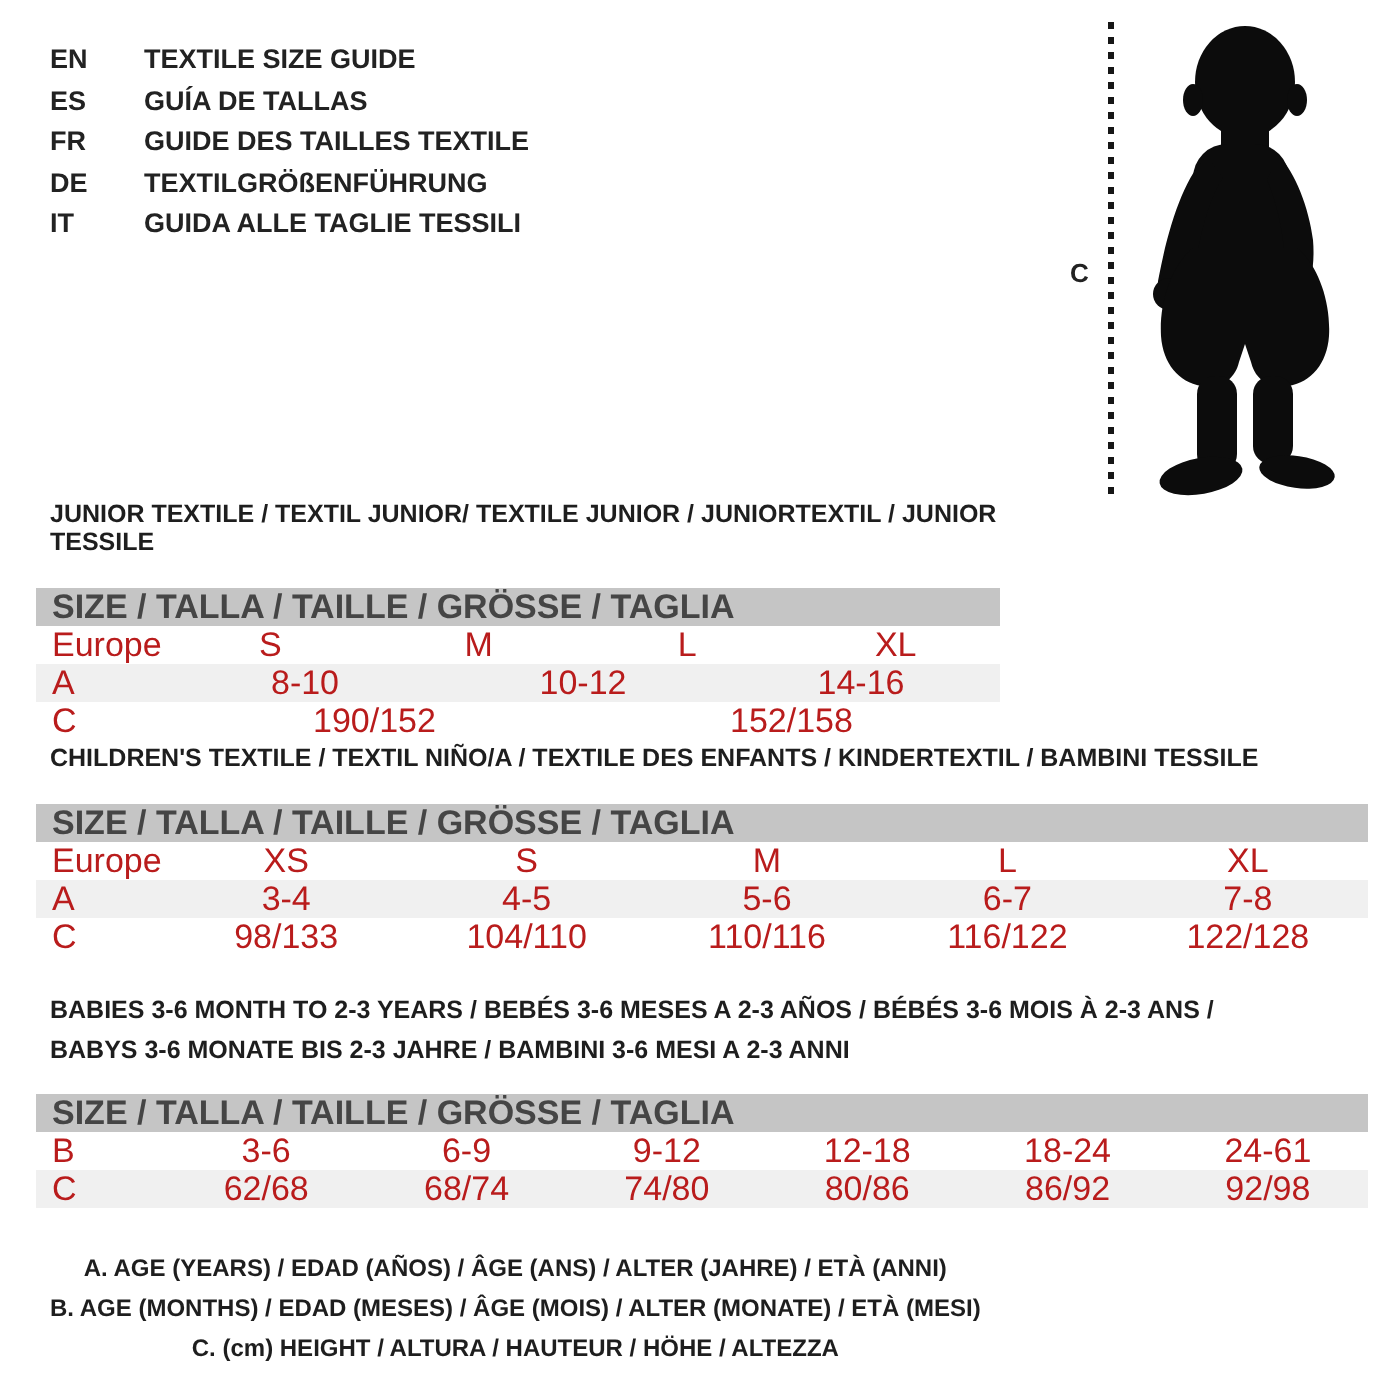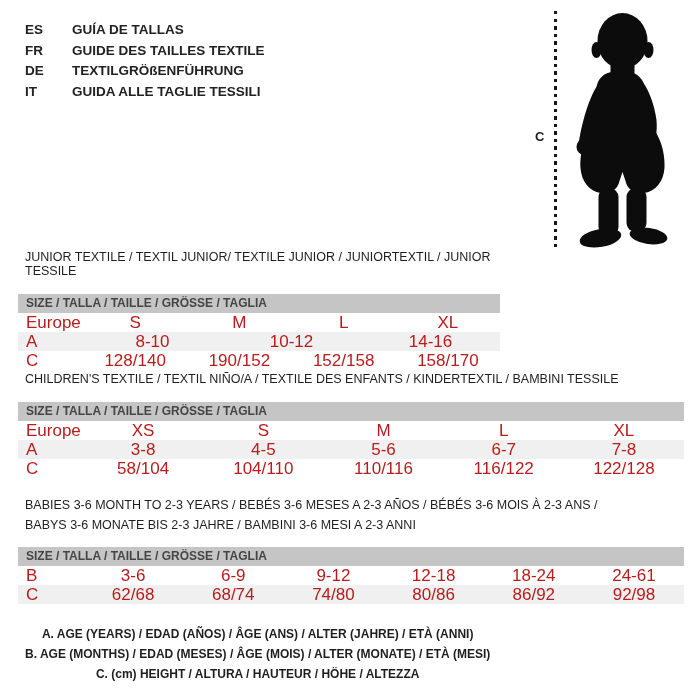--- a/index.html
+++ b/index.html
@@ -25,42 +25,46 @@
     background:repeating-linear-gradient(to bottom, #161616 0 3.5px, transparent 3.5px 7.5px);
   }
   .silhouette { position:absolute; left:37px; top:2px; width:120px; height:242px; }
 
   
   .size-section { position:absolute; left:18px; }
   .s1 { top:250px; width:482px; }
   .s2 { top:372px; width:666px; }
   .s3 { top:495px; width:666px; }
   .sec-title {
-    font-size:12.5px; font-weight:normal; line-height:14px;
+    font-size:12.5px; font-weight:bold; line-height:14px;
     padding-left:7px; margin-bottom:16px; color:#1e1e1e;
   }
   .sec-title.two-line { line-height:20px; margin-bottom:12px; }
   .s3 .size-bar { margin-top:6px; }
   .size-bar {
     height:19px; line-height:19px; background:#c5c5c5;
-    color:#454545; font-size:12px; font-weight:bold; padding-left:8px;
+    color:#454545; font-size:17px; font-weight:bold; padding-left:8px;
   }
   .trow { display:flex; height:19px; line-height:19px; font-size:17px; color:#b91c1c; }
   .trow.shaded { background:#f0f0f0; }
   .trow .lbl { width:65px; padding-left:8px; }
   .trow .cell { flex:1; text-align:center; }
 
   
   .notes { position:absolute; left:25px; top:624px; }
   .note-line { font-size:12px; font-weight:bold; line-height:20px; color:#1e1e1e;text-align:center; }
 </style>
 </head>
 <body>
 
 <div class="lang-block">
+  <div class="lang-row">
+    <span class="lang-code">EN</span>
+    <span class="lang-text">TEXTILE SIZE GUIDE</span>
+  </div>
   <div class="lang-row">
     <span class="lang-code">ES</span>
     <span class="lang-text">GUÍA DE TALLAS</span>
   </div>
   <div class="lang-row">
     <span class="lang-code">FR</span>
     <span class="lang-text">GUIDE DES TAILLES TEXTILE</span>
   </div>
   <div class="lang-row">
     <span class="lang-code">DE</span>
@@ -113,49 +117,47 @@
     <span class="cell">XL</span>
   </div>
   <div class="trow shaded">
     <span class="lbl">A</span>
     <span class="cell">8-10</span>
     <span class="cell">10-12</span>
     <span class="cell">14-16</span>
   </div>
   <div class="trow">
     <span class="lbl">C</span>
-    <span class="cell">128/140</span>
     <span class="cell">190/152</span>
     <span class="cell">152/158</span>
-    <span class="cell">158/170</span>
   </div>
 </section>
 
 <section class="size-section s2">
   <div class="sec-title">CHILDREN'S TEXTILE / TEXTIL NIÑO/A / TEXTILE DES ENFANTS / KINDERTEXTIL / BAMBINI TESSILE</div>
   <div class="size-bar">SIZE / TALLA / TAILLE / GRÖSSE / TAGLIA</div>
   <div class="trow">
     <span class="lbl">Europe</span>
     <span class="cell">XS</span>
     <span class="cell">S</span>
     <span class="cell">M</span>
     <span class="cell">L</span>
     <span class="cell">XL</span>
   </div>
   <div class="trow shaded">
     <span class="lbl">A</span>
-    <span class="cell">3-8</span>
+    <span class="cell">3-4</span>
     <span class="cell">4-5</span>
     <span class="cell">5-6</span>
     <span class="cell">6-7</span>
     <span class="cell">7-8</span>
   </div>
   <div class="trow">
     <span class="lbl">C</span>
-    <span class="cell">58/104</span>
+    <span class="cell">98/133</span>
     <span class="cell">104/110</span>
     <span class="cell">110/116</span>
     <span class="cell">116/122</span>
     <span class="cell">122/128</span>
   </div>
 </section>
 
 <section class="size-section s3">
   <div class="sec-title two-line">
     <div>BABIES 3-6 MONTH TO 2-3 YEARS / BEBÉS 3-6 MESES A 2-3 AÑOS / BÉBÉS 3-6 MOIS À 2-3 ANS /</div>

